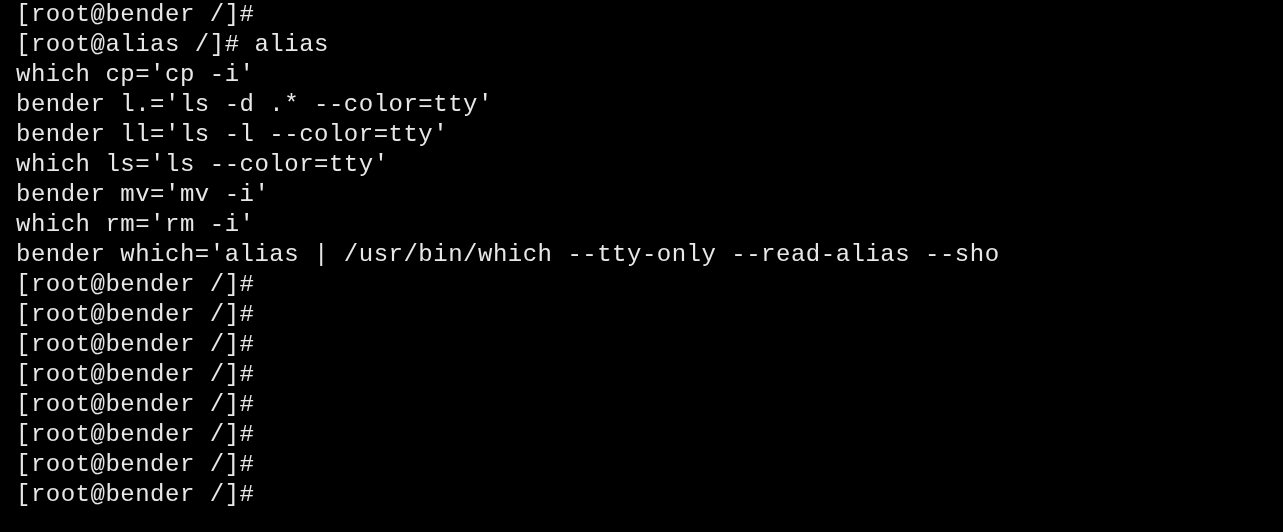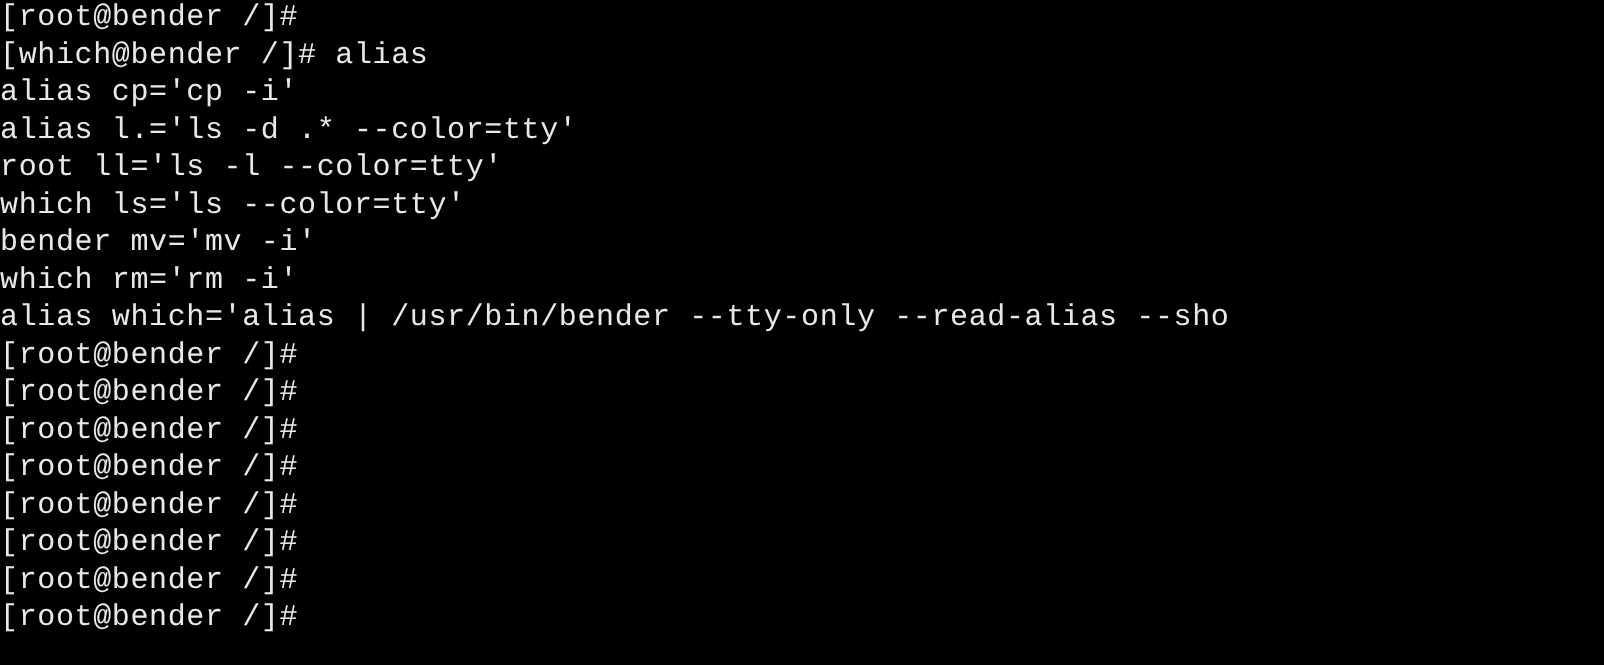--- a/index.html
+++ b/index.html
@@ -16,34 +16,35 @@
       letter-spacing: 0.5px;
       width: 1283px;
       height: 532px;
       overflow: hidden;
       white-space: nowrap;
       padding-top: 0px;
     }
     .term-line {
       white-space: pre;
       font-weight: normal;
+      padding-left: 16px;
     }
   </style>
 </head>
 <body>
 
 <div class="term-line">[root@bender /]# </div>
-<div class="term-line">[which@bender /]# alias</div>
-<div class="term-line">alias cp='cp -i'</div>
-<div class="term-line">alias l.='ls -d .* --color=tty'</div>
-<div class="term-line">root ll='ls -l --color=tty'</div>
+<div class="term-line">[root@alias /]# alias</div>
+<div class="term-line">which cp='cp -i'</div>
+<div class="term-line">bender l.='ls -d .* --color=tty'</div>
+<div class="term-line">bender ll='ls -l --color=tty'</div>
 <div class="term-line">which ls='ls --color=tty'</div>
 <div class="term-line">bender mv='mv -i'</div>
 <div class="term-line">which rm='rm -i'</div>
-<div class="term-line">alias which='alias | /usr/bin/bender --tty-only --read-alias --sho</div>
+<div class="term-line">bender which='alias | /usr/bin/which --tty-only --read-alias --sho</div>
 <div class="term-line">[root@bender /]# </div>
 <div class="term-line">[root@bender /]# </div>
 <div class="term-line">[root@bender /]# </div>
 <div class="term-line">[root@bender /]# </div>
 <div class="term-line">[root@bender /]# </div>
 <div class="term-line">[root@bender /]# </div>
 <div class="term-line">[root@bender /]# </div>
 <div class="term-line">[root@bender /]# </div>
 
 </body></html>

